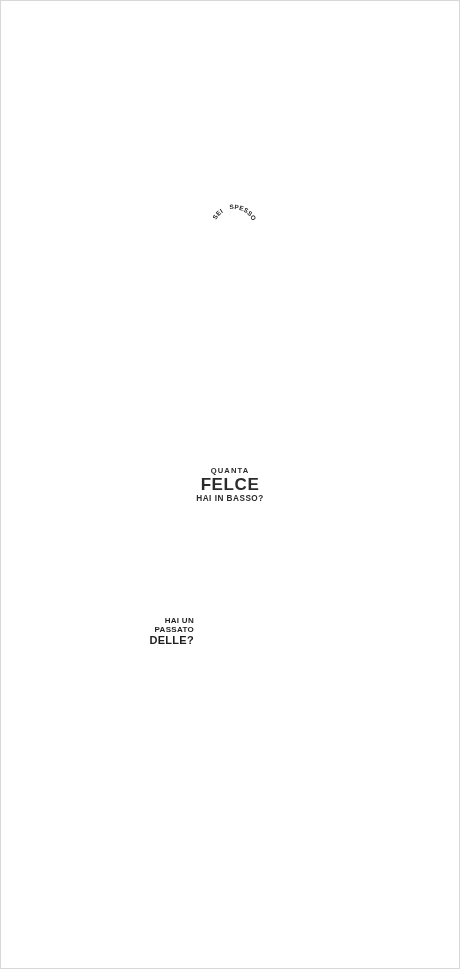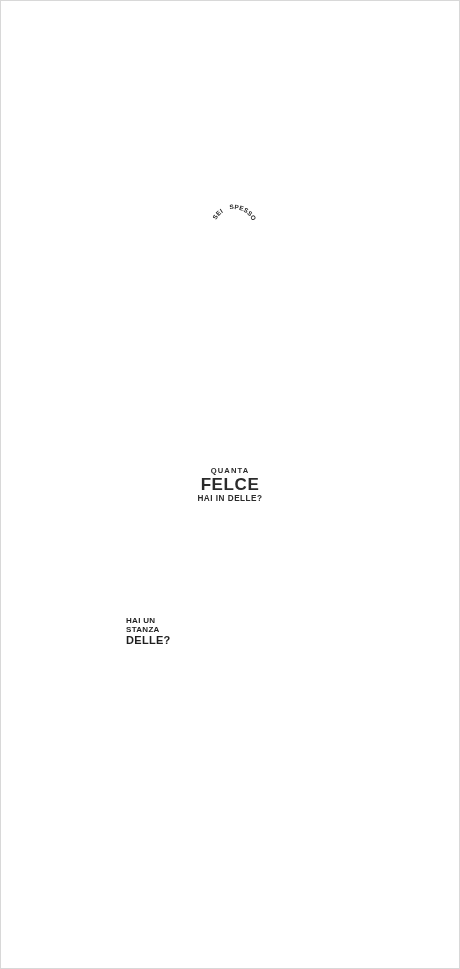--- a/index.html
+++ b/index.html
@@ -324,21 +324,21 @@
         <i style="transform: rotate(321.429deg); height: 46px;"></i>
         <i style="transform: rotate(327.857deg); height: 58px;"></i>
         <i style="transform: rotate(334.286deg); height: 46px;"></i>
         <i style="transform: rotate(340.714deg); height: 58px;"></i>
         <i style="transform: rotate(347.143deg); height: 46px;"></i>
         <i style="transform: rotate(353.571deg); height: 58px;"></i>
       </div>
     <div id="title-box">
       <div class="t1">QUANTA</div>
       <div class="t2">FELCE</div>
-      <div class="t3">HAI IN DELLE?</div>
+      <div class="t3">HAI IN BASSO?</div>
     </div>
   </div>
 
   <div class="ln v" style="left:234px; top:84px; height:20px;"></div>
   <div class="ln h" style="left:38px; top:104px; width:196px;"></div>
   <div class="ln h" style="left:234px; top:104px; width:150px;"></div>
   <div class="ln v" style="left:38px; top:104px; height:22px;"></div>
   <div class="ln v" style="left:234px; top:104px; height:22px;"></div>
   <div class="ln v" style="left:384px; top:104px; height:22px;"></div>
   <div class="arr" style="left:35px; top:125px;"></div>
@@ -687,23 +687,23 @@
         <i></i>
         <i></i>
         <i></i>
         <i></i>
         <i></i>
         <i></i>
     </div>
     <div class="roofline"></div>
     <div class="walls"></div>
     <div class="door"></div>
-    <div style="position:absolute; left:0; top:16px; width:100%; text-align:left; z-index:3; color:#1f1f1f;">
+    <div style="position:absolute; left:0; top:16px; width:100%; text-align:right; z-index:3; color:#1f1f1f;">
       <div style="font-size:8px; font-weight:700; letter-spacing:0.3px;">HAI UN</div>
-      <div style="font-size:8px; font-weight:700; letter-spacing:0.3px;">STANZA</div>
+      <div style="font-size:8px; font-weight:700; letter-spacing:0.3px;">PASSATO</div>
       <div style="font-size:11px; font-weight:700; letter-spacing:0.3px;">DELLE?</div>
     </div>
   </div>
 
   <div class="dln" style="left:140px; top:656px; width:18px; transform:rotate(108deg);"></div>
   <div class="dln" style="left:180px; top:656px; width:18px; transform:rotate(72deg);"></div>
   <div class="badge yes" style="left:133px; top:668px;">SÌ</div>
   <div class="badge no" style="left:198px; top:668px;">NO</div>
 
   <div class="ln v" style="left:140px; top:682px; height:64px;"></div>

